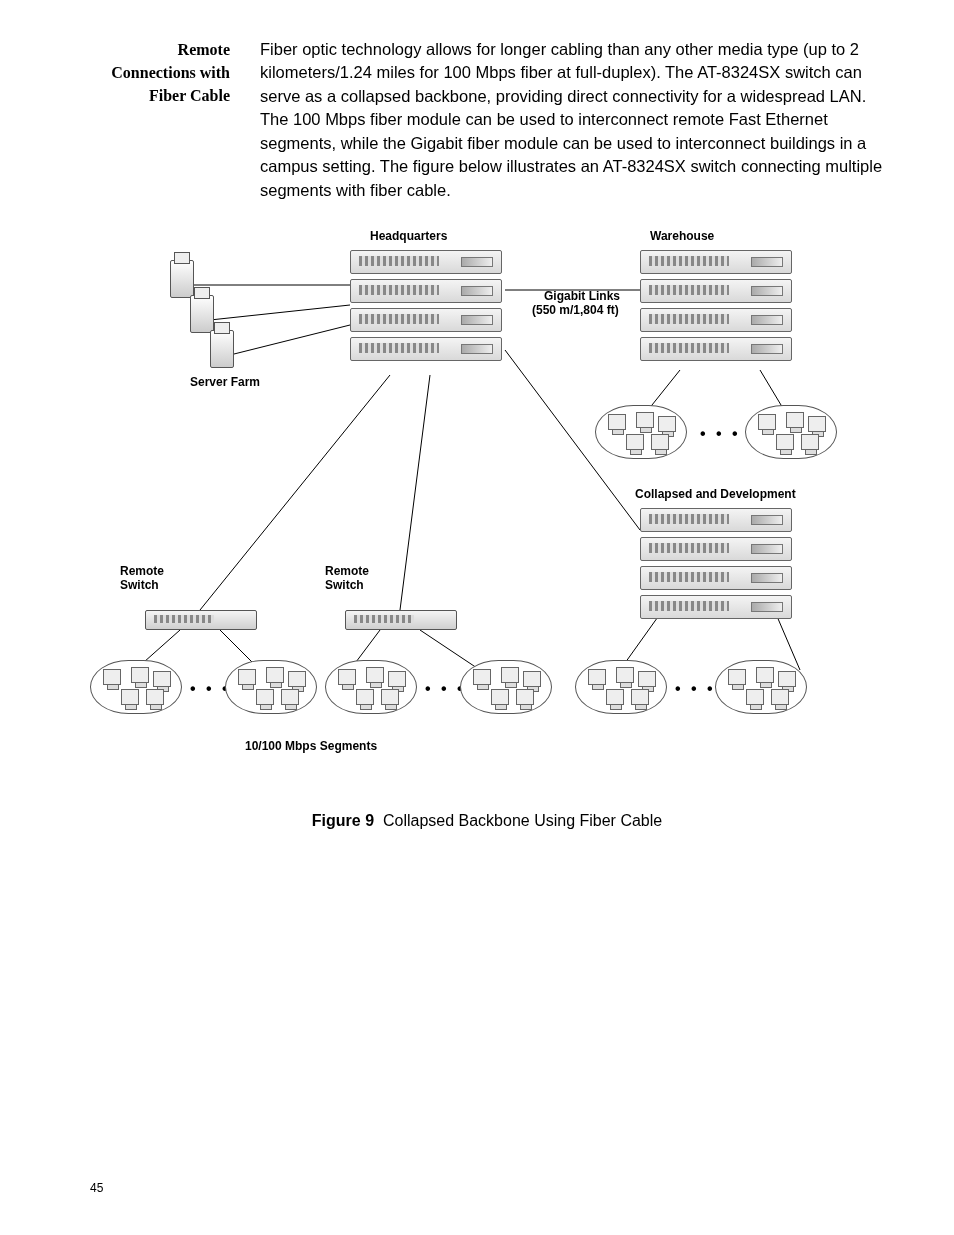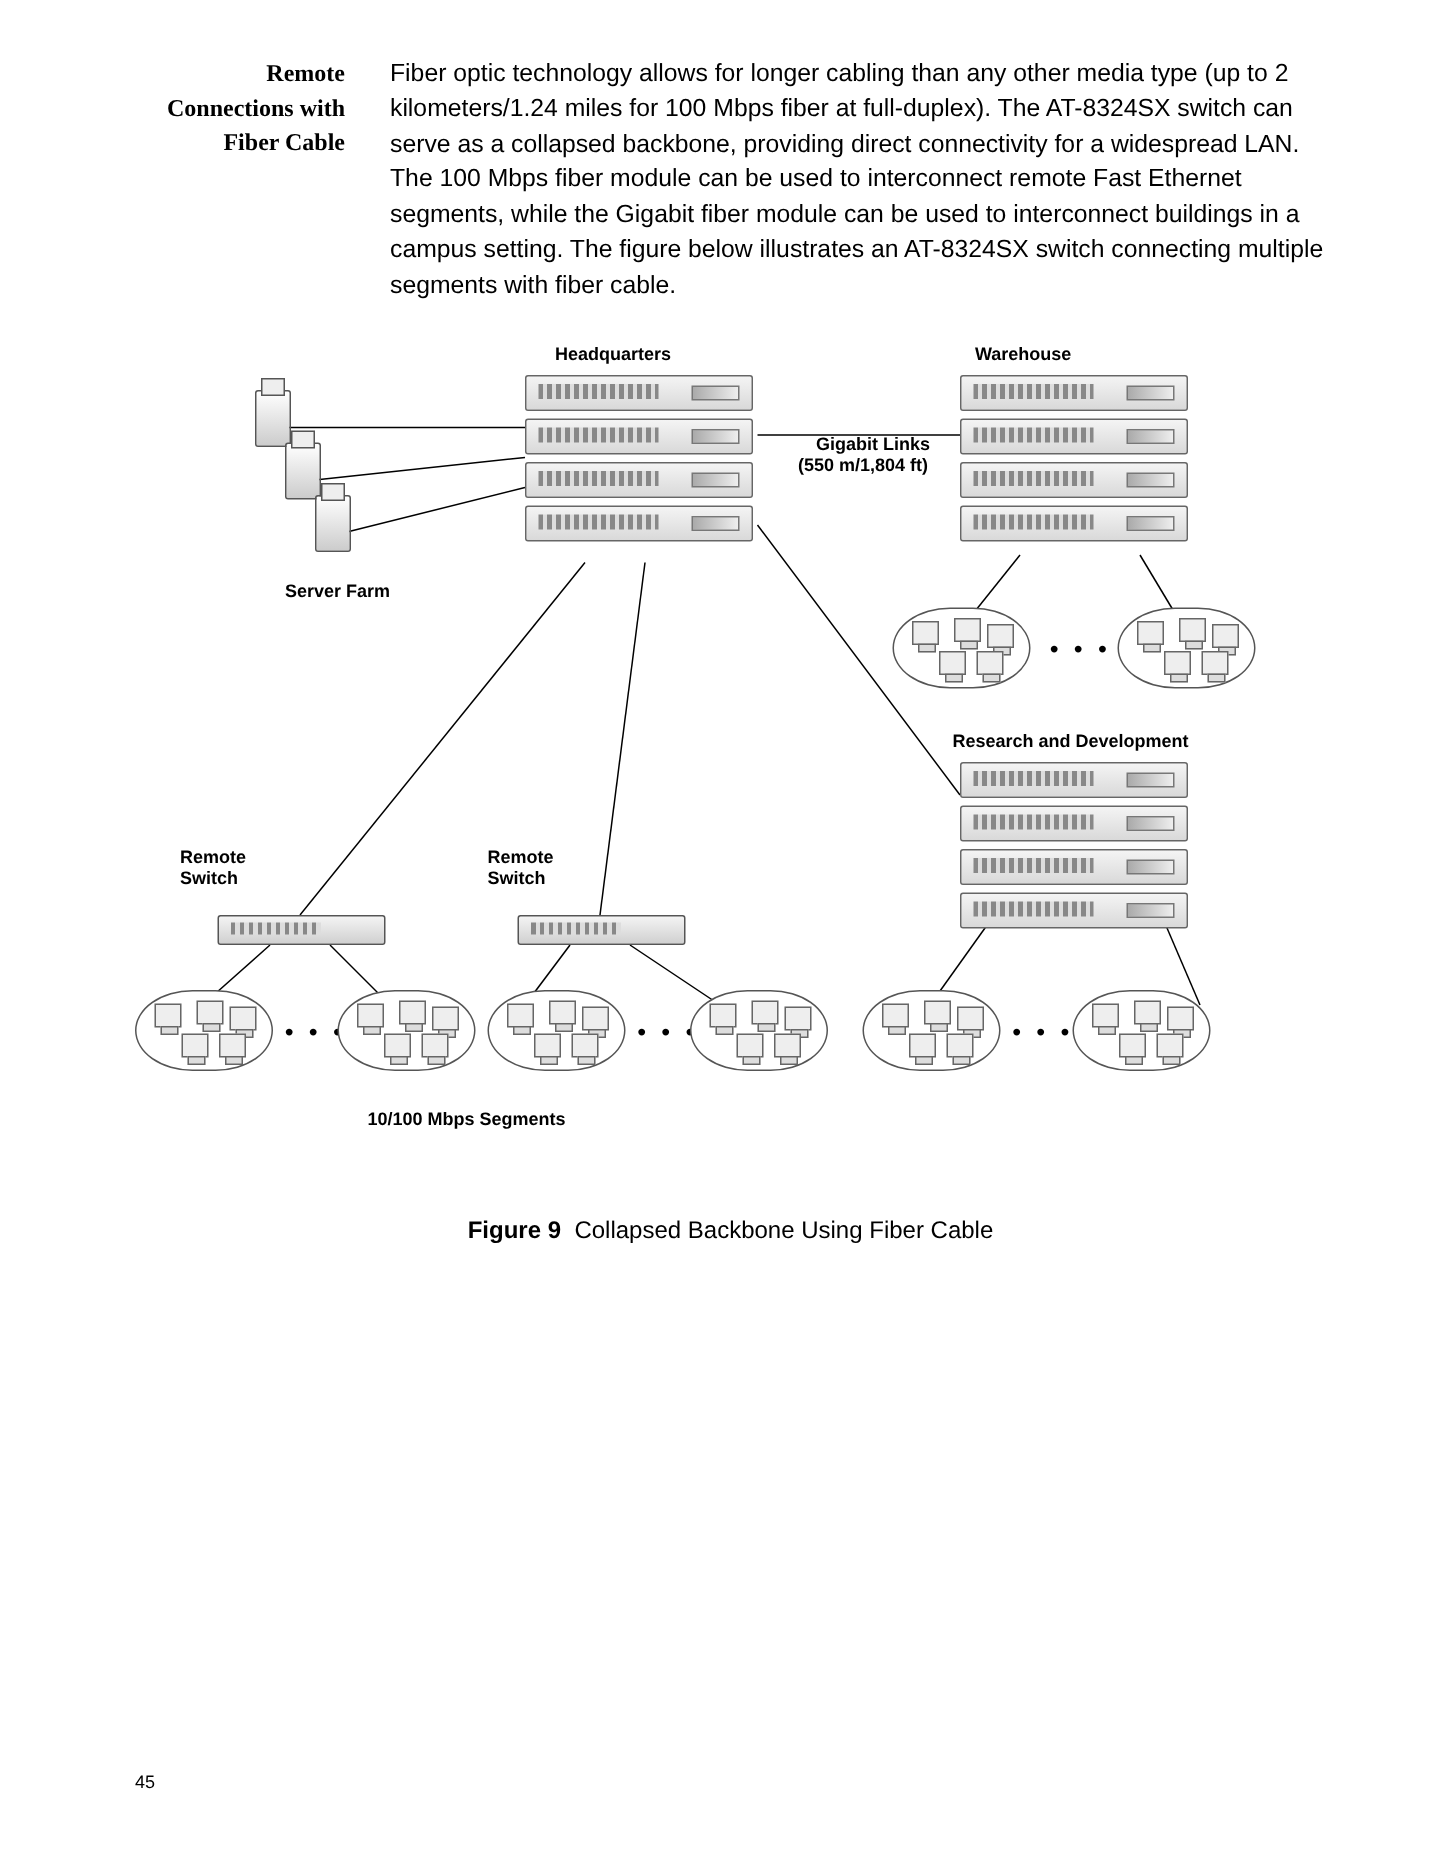--- a/index.html
+++ b/index.html
@@ -199,22 +199,22 @@
 
         <line x1="300" y1="400" x2="270" y2="440"></line>
         <line x1="340" y1="400" x2="400" y2="440"></line>
       </g>
     </svg>
 
     <div class="dlabel" style="left:290px; top:0px;">Headquarters</div>
     <div class="dlabel" style="left:570px; top:0px;">Warehouse</div>
     <div class="dlabel" style="left:440px; top:60px;margin-left:24px;">Gigabit Links</div>
     <div class="dlabel" style="left:440px; top:74px;margin-left:12px;">(550 m/1,804 ft)</div>
-    <div class="dlabel" style="left:110px; top:134px;margin-top:24px;">Server Farm</div>
-    <div class="dlabel" style="left:555px; top:258px;">Research and Development</div>
+    <div class="dlabel" style="left:110px; top:122px;margin-top:24px;">Server Farm</div>
+    <div class="dlabel" style="left:555px; top:258px;">Collapsed and Development</div>
     <div class="dlabel" style="left:40px; top:335px; white-space:pre;">Remote
 Switch</div>
     <div class="dlabel" style="left:245px; top:335px; white-space:pre;">Remote
 Switch</div>
     <div class="dlabel" style="left:165px; top:510px;">10/100 Mbps Segments</div>
 
     <div class="server" style="left:90px; top:30px;">
         <div class="box"></div>
         <div class="mon"></div>
       </div>

